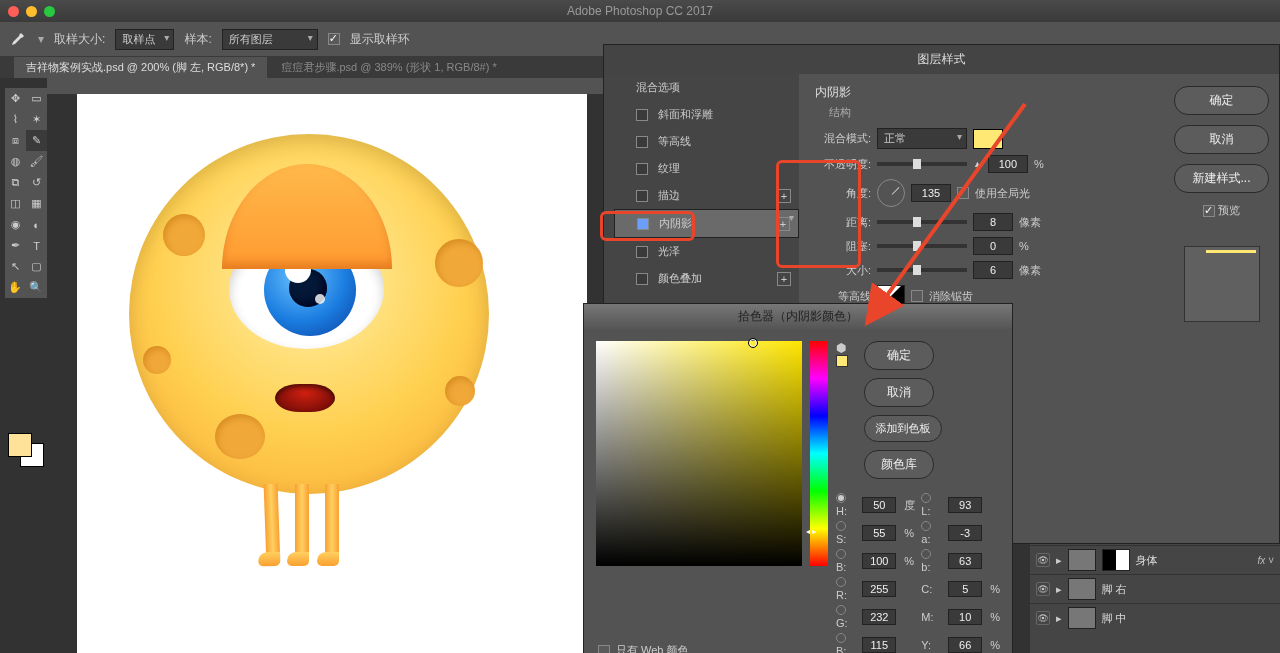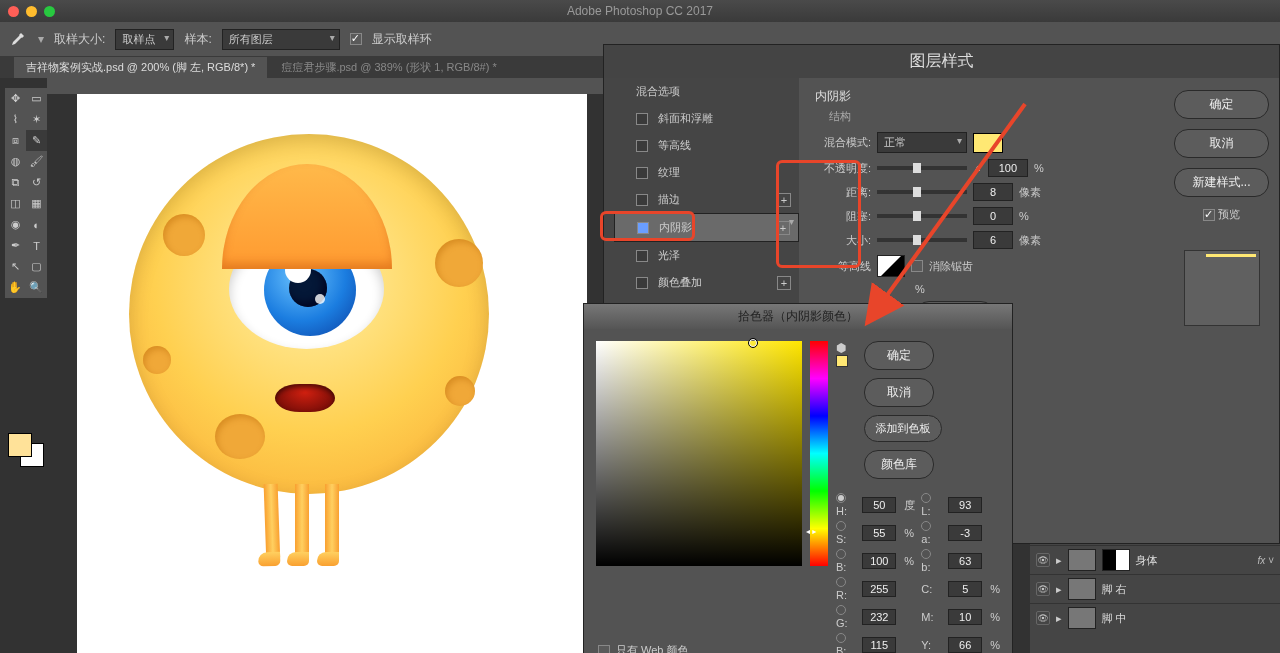--- a/index.html
+++ b/index.html
@@ -52,21 +52,21 @@
 .hl2 { position:absolute; left:238px; top:200px; width:10px; height:10px; border-radius:50%; background:#fff; opacity:.8; }
 .mouth { position:absolute; left:198px; top:290px; width:60px; height:28px; border-radius:28px/16px;
   background: radial-gradient(ellipse at 50% 30%, #d02010 0%, #6b0a06 90%); box-shadow:inset 0 3px 5px rgba(0,0,0,.5); }
 .leg { position:absolute; width:14px; height:80px; background:linear-gradient(90deg,#f9a030,#ffd060,#f9a030); border-radius:0 0 14px 14px; }
 .leg.l1 { left:188px; top:390px; transform:rotate(-2deg); } .leg.l2 { left:218px; top:390px; } .leg.l3 { left:248px; top:390px; }
 .foot { position:absolute; bottom:-2px; left:-8px; width:22px; height:14px; border-radius:14px 0 8px 8px;
   background:linear-gradient(#ffd060,#f9a030); }
 
 
 .dlg-ls { position:absolute; left:603px; top:-34px; width:677px; height:500px; background:#535353; z-index:5; border:1px solid #222; }
-.dlg-ls-title { text-align:center; padding:6px; background:#444; font-size:16px; color:#ddd; }
+.dlg-ls-title { text-align:center; padding:6px; background:#444; font-size:12px; color:#ddd; }
 .ls-body { display:flex; height:calc(100% - 28px); }
 .ls-left { width:195px; background:#454545; }
 .ls-left-hd { padding:8px 12px; font-size:12px; }
 .ls-row { padding:6px 10px 6px 22px; position:relative; display:flex; align-items:center; gap:6px;margin-left:10px; }
 .ls-row .cb { width:12px; height:12px; border:1px solid #888; background:#3a3a3a; display:inline-block; margin-right:4px; }
 .ls-row .cb.on { background:#6a9eff; }
 .ls-row.sel { background:#6a6a6a; }
 .ls-row .plus { position:absolute; right:8px; width:14px; height:14px; border:1px solid #888; text-align:center; line-height:12px; font-size:11px; }
 .hl-box { border:3px solid #e8452a; border-radius:6px; position:absolute; pointer-events:none; }
 .ls-mid { flex:1; padding:10px 16px; font-size:12px; }
@@ -135,21 +135,21 @@
   <span class="eyedrop-ico">
     <svg width="16" height="16" viewBox="0 0 16 16">
         <path d="M2 14l1-3 7-7 2 2-7 7-3 1z" fill="#ddd"></path>
         <path d="M11 2l3 3-2 2-3-3z" fill="#ddd"></path>
       </svg>
   </span>
   <span style="color:#aaa">▾</span>
   <span>取样大小:</span>
   <span class="sel">取样点</span>
   <span>样本:</span>
-  <span class="sel" style="width:118px">所有图层</span>
+  <span class="sel" style="width:96px">所有图层</span>
   <span class="chk on"></span>
   <span>显示取样环</span>
 </div>
 
 <div class="doctabs">
   <div class="doctab">吉祥物案例实战.psd @ 200% (脚 左, RGB/8*) *</div>
   <div class="doctab inactive">痘痘君步骤.psd @ 389% (形状 1, RGB/8#) *</div>
 </div>
 
 <div class="main">
@@ -260,20 +260,27 @@
           <span class="color-sw"></span>
         </div>
         <div class="fld">
           <label>不透明度:</label>
           <span class="slider"></span>
           <span style="font-size:9px">▲</span>
           <input class="num" value="100" style="">
           <span class="unit">%</span>
         </div>
         <div class="fld">
+          <label>角度:</label>
+          <span class="angle-dial"></span>
+          <input class="num" value="135" style="">
+          <span class="chk on"></span>
+          <span>使用全局光</span>
+        </div>
+        <div class="fld">
           <label>距离:</label>
           <span class="slider"></span>
           <input class="num" value="8" style="">
           <span class="unit">像素</span>
         </div>
         <div class="fld">
           <label>阻塞:</label>
           <span class="slider"></span>
           <input class="num" value="0" style="">
           <span class="unit">%</span>

